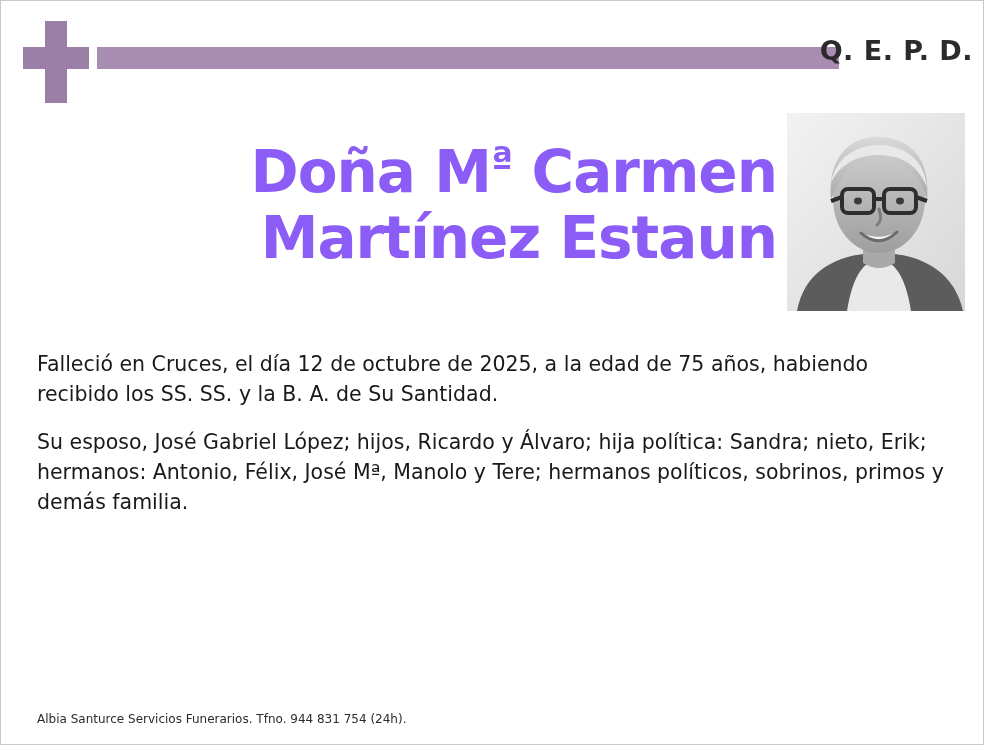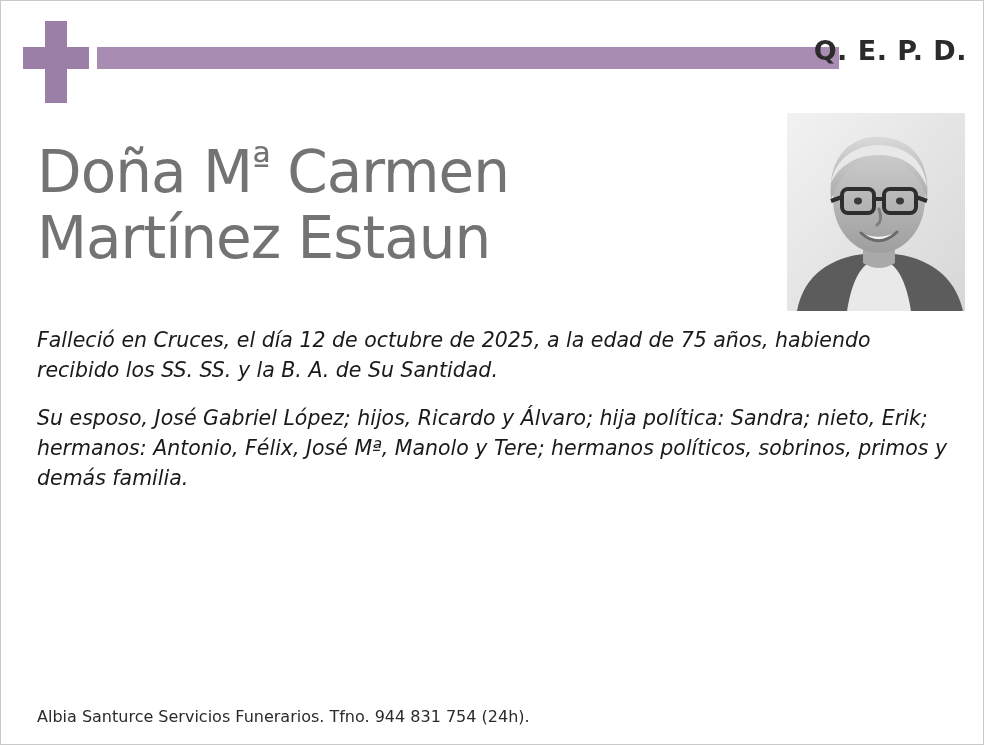--- a/index.html
+++ b/index.html
@@ -54,21 +54,21 @@
   .band {
     position: absolute;
     left: 96px;
     top: 46px;
     width: 742px;
     height: 22px;
     background: #a98cb2;
   }
   .qepd {
     position: absolute;
-    right: 18px;
+    right: 12px;
     top: 34px;
     font-family: "DejaVu Sans", sans-serif;
     font-weight: bold;
     font-size: 27px;
     letter-spacing: 0.5px;
     color: #2b2b2b;
     white-space: nowrap;
   }
 
   
@@ -87,59 +87,59 @@
 
   
   .name-block {
     position: absolute;
     left: 36px;
     top: 128px;
     width: 740px;
   }
   .name-line {
     font-family: "DejaVu Sans", sans-serif;
-    font-weight: normal;
+    font-weight: bold;
     font-size: 58px;
     line-height: 66px;
     letter-spacing: -1px;
-    color: #737373;
+    color: #8b5cf6;
     white-space: nowrap;
+    text-align: right;
   }
   .name-line .sup {
     font-size: 40px;
     vertical-align: 16px;
     letter-spacing: -1px;
   }
 
   
   .body-text {
     position: absolute;
     left: 36px;
-    top: 324px;
+    top: 348px;
     width: 916px;
-    font-style: italic;
   }
   .para {
     font-family: "DejaVu Sans", sans-serif;
     font-size: 20.5px;
     line-height: 30px;
     color: #1a1a1a;
     margin: 0 0 18px 0;
   }
   .para.bold {
     font-weight: bold;
   }
 
   
   .footer {
     position: absolute;
     left: 36px;
     bottom: 18px;
     font-family: "DejaVu Sans", sans-serif;
-    font-size: 16px;
+    font-size: 12px;
     color: #2b2b2b;
   }
 </style>
 </head>
 <body>
 
 <div class="obituary">
 
   <div class="header">
     <div class="cross">

